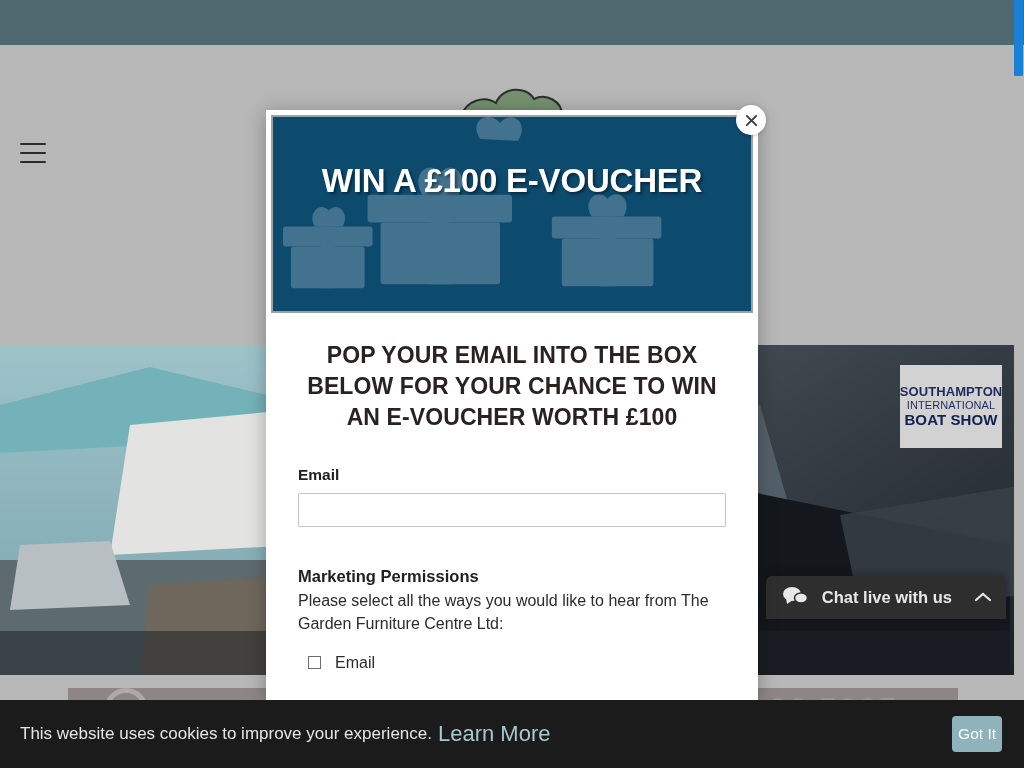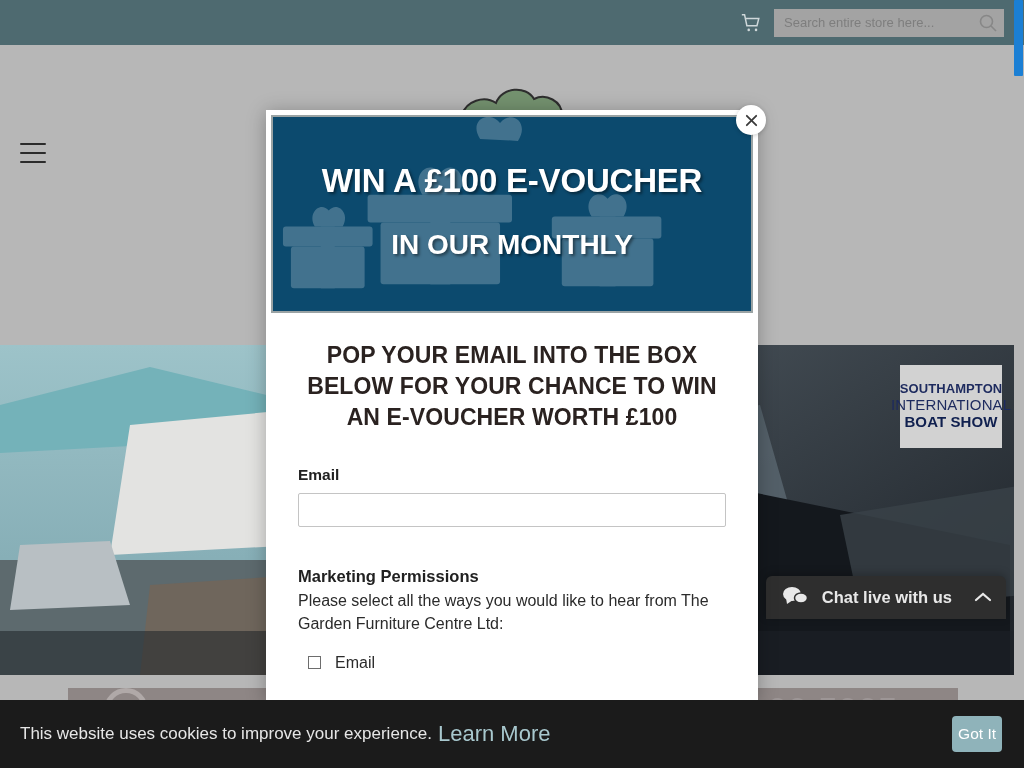--- a/index.html
+++ b/index.html
@@ -82,21 +82,21 @@
     text-shadow: 2px 2px 4px rgba(0,0,0,.55);
   }
   .hero-title { top: 14px; font-size: 36px; letter-spacing: .2px; }
   .hero-sub { top: 296px; font-size: 29px; }
   .boatshow-logo {
     position: absolute; right: 22px; top: 20px; width: 102px; height: 83px;
     background: #d2d2d2; display: flex; flex-direction: column;
     align-items: center; justify-content: center; line-height: 1.12;
   }
   .bs-l1 { font-size: 13px; font-weight: 700; color: #1d2a5e; letter-spacing: .1px; }
-  .bs-l2 { font-size: 15px; font-weight: 400; color: #1d2a5e; letter-spacing: .1px; }
+  .bs-l2 { font-size: 11px; font-weight: 400; color: #1d2a5e; letter-spacing: .1px; }
   .bs-l3 { font-size: 15px; font-weight: 700; color: #10204f; letter-spacing: .1px; }
 
   
   .phonestrip {
     position: absolute; top: 688px; left: 68px; width: 890px; height: 30px;
     background: #8e8685; display: flex; align-items: center; padding-left: 36px;
     overflow: hidden;
   }
   .phone-circle {
     width: 44px; height: 44px; border-radius: 50%;
@@ -208,38 +208,20 @@
     position: absolute; right: 1px; top: 0px; width: 9px; height: 76px;
     background: #1b7fd4; border-radius: 1px; z-index: 11; cursor: pointer;
   }
 </style>
 </head>
 <body>
 
 <div id="app">
 
   <div class="topbar">
-    <div class="topbar-right">
-      <span>
-        <svg class="cart-icon" viewBox="0 0 24 24" fill="none" stroke="currentColor" stroke-width="1.6">
-          <path d="M2 3h3l2.5 12h11l2-8H6.5"></path>
-          <circle cx="9.5" cy="19.5" r="1.4" fill="currentColor" stroke="none"></circle>
-          <circle cx="17.5" cy="19.5" r="1.4" fill="currentColor" stroke="none"></circle>
-        </svg>
-      </span>
-      <div class="search-wrap">
-        <input class="search-input" type="text" placeholder="Search entire store here..." style="">
-        <button class="search-btn">
-          <svg viewBox="0 0 20 20" fill="none" stroke-width="1.6">
-            <circle cx="8.5" cy="8.5" r="6"></circle>
-            <line x1="13" y1="13" x2="18" y2="18"></line>
-          </svg>
-        </button>
-      </div>
-    </div>
   </div>
 
   <div class="headerzone">
     <div class="hamburger">
       <span></span>
       <span></span>
       <span></span>
     </div>
     <span>
       <svg class="logo-mark" viewBox="0 0 180 120">
@@ -324,21 +306,21 @@
           <path d="M320 100 C310 84 326 70 336 82 C346 70 362 84 352 100 Z"></path>
           <rect x="10" y="110" width="90" height="20" rx="3"></rect>
           <rect x="18" y="130" width="74" height="42" rx="3"></rect>
           <rect x="48" y="110" width="14" height="62"></rect>
           <path d="M42 110 C34 96 48 84 56 94 C64 84 78 96 70 110 Z"></path>
           <path d="M208 22 C196 4 216 -8 228 6 C240 -8 258 6 246 24 Z"></path>
         </g>
       </svg>
       <div class="promo-line1">WIN A £100 E-VOUCHER</div>
       <div class="promo-line2">
-        <span>IN OUR MONTHLY</span><br>
+        <br>
       </div>
     </div>
 
     <div class="modal-body">
       <div class="modal-heading">POP YOUR EMAIL INTO THE BOX BELOW FOR YOUR CHANCE TO WIN AN E-VOUCHER WORTH £100</div>
       <div class="field-label">Email</div>
       <input class="email-input" type="email" placeholder="" style="">
       <div class="perm-heading">Marketing Permissions</div>
       <div class="perm-text">Please select all the ways you would like to hear from The Garden Furniture Centre Ltd:</div>
       <div class="perm-row">

